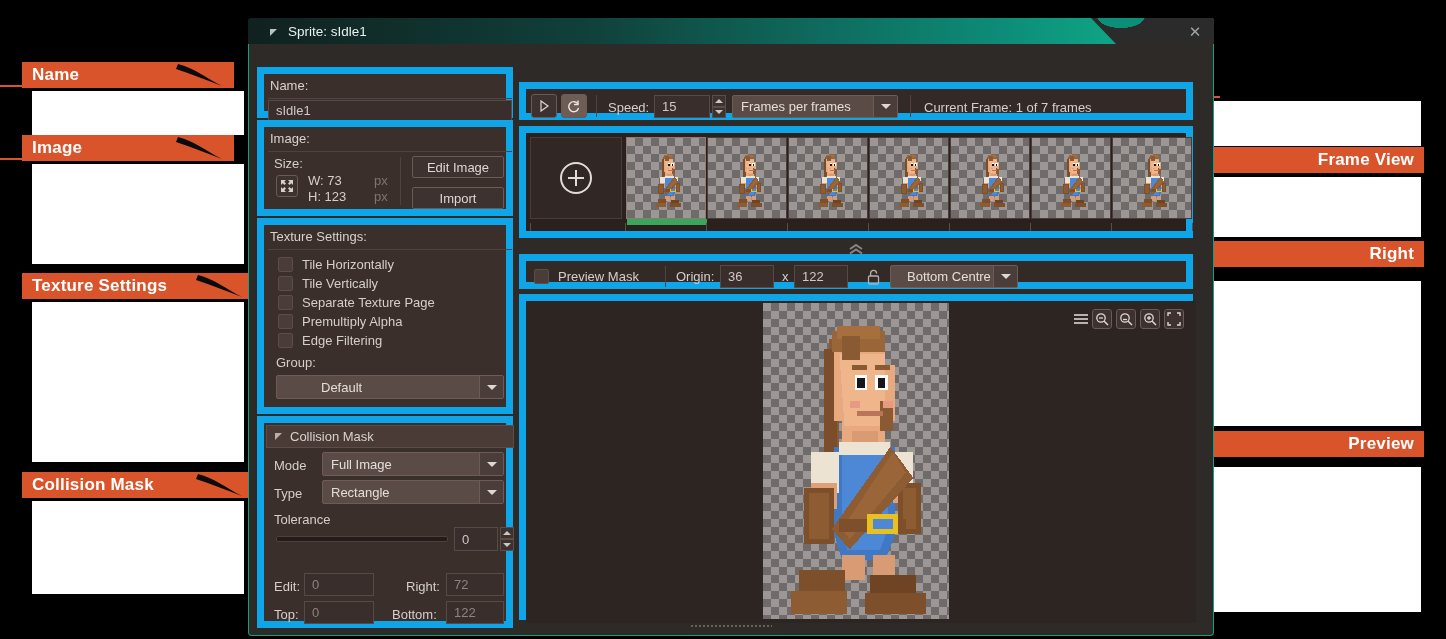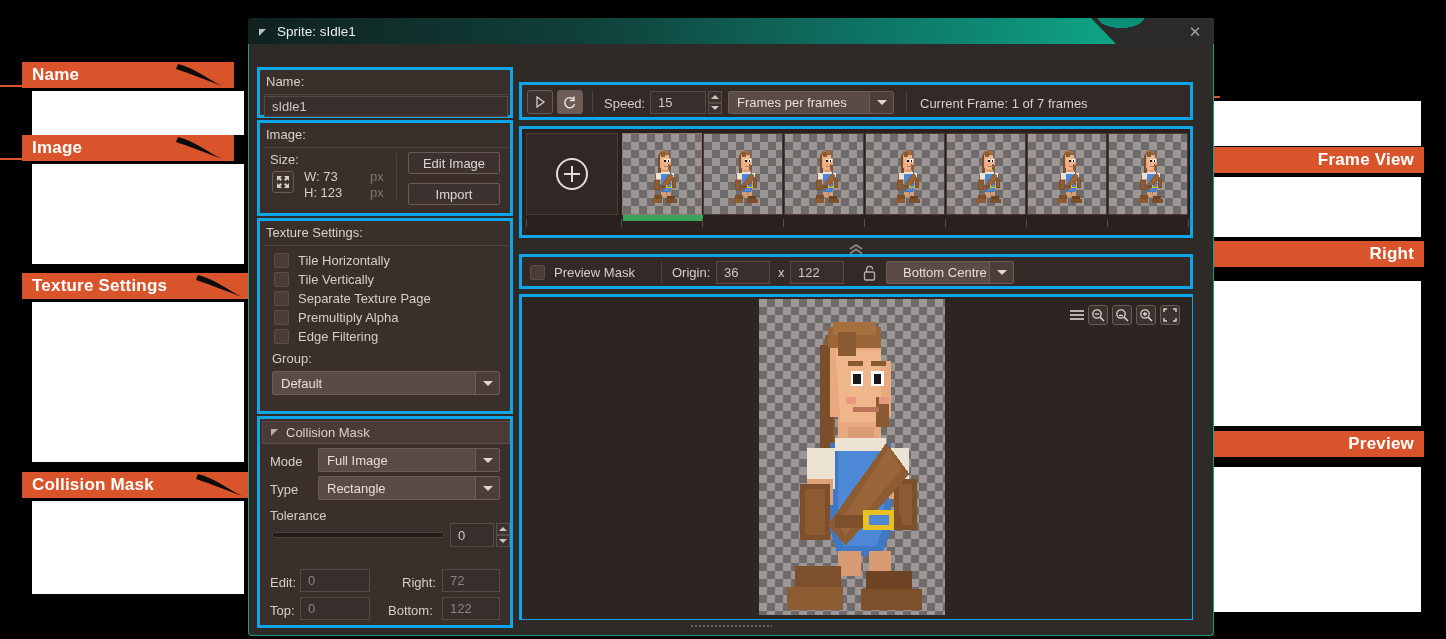--- a/index.html
+++ b/index.html
@@ -19,21 +19,21 @@
   .anno-swoosh{ position:absolute; right:6px; top:0; width:56px; height:26px; }
   .anno-box{ position:absolute; background:#fff; }
   .anno-line{ position:absolute; background:#d9542b; height:2px; }
 
   
   #win{ position:absolute; left:248px; top:18px; width:966px; height:618px; }
   #titlebar{
     position:absolute; left:0; top:0; width:966px; height:27px;
     background:linear-gradient(90deg,#10211f 0%,#10403a 35%,#0d8c78 78%,#10b48e 97%);
     color:#e6e6e6; font-size:13px; display:flex; align-items:center;
-    padding-left:10px; border-radius:3px 3px 0 0;
+    padding-left:21px; border-radius:3px 3px 0 0;
   }
   #title-collapse{ width:12px; height:12px; margin-right:7px; position:relative; }
   #title-collapse:after{
     content:""; position:absolute; left:1px; top:3px;
     border-left:7px solid #b9c3c2; border-bottom:7px solid transparent; border-top:0;
   }
   #titlebar .ttext{ font-size:13.5px; color:#e9eeee; }
   #tb-notch{
     position:absolute; left:869px; top:0; width:97px; height:27px;
     background:#2b2b2b; border-radius:0 3px 0 0;
@@ -48,21 +48,21 @@
   }
   #close-btn{
     position:absolute; right:10px; top:5px; width:18px; height:18px;
     color:#9fa6a6; font-size:15px; line-height:18px; text-align:center; cursor:pointer;
   }
   #winbody{
     position:absolute; left:0; top:26px; width:966px; height:592px;
     background:#2e2a28; border:1px solid #16a07f; border-top:none;
     border-radius:0 0 4px 4px;
   }
-  .obox{ position:absolute; border:3px solid #0ea5e9; background:#3a2f2b; }
+  .obox{ position:absolute; border:7px solid #0ea5e9; background:#3a2f2b; }
   .sec-title{ font-size:13px; color:#d8d2cd; }
   .hr{ position:absolute; height:1px; background:#4e4341; }
 
   .field{
     position:absolute; background:#392e2b; border:1px solid #564946;
     color:#cfc8c3; font-size:13px; display:flex; align-items:center; padding:0 7px;
   }
   .field.ro{ color:#8d8480; }
   .btn{
     position:absolute; background:#3d3230; border:1px solid #6b5a55;
@@ -264,21 +264,21 @@
         <div class="cb" style="left:14px;top:70px;"></div>
         <div class="cblabel" style="left:38px;top:70px;">Separate Texture Page</div>
 
         <div class="cb" style="left:14px;top:89px;"></div>
         <div class="cblabel" style="left:38px;top:89px;">Premultiply Alpha</div>
 
         <div class="cb" style="left:14px;top:108px;"></div>
         <div class="cblabel" style="left:38px;top:108px;">Edge Filtering</div>
 
         <div class="lbl" style="left:12px;top:130px;">Group:</div>
-        <div class="combo" style="left:12px;top:150px;width:228px;height:24px;">
+        <div class="combo" style="left:12px;top:150px;width:228px;height:24px;padding-left:36px;">
           <span class="ctext">Default</span>
           <span class="carrow">
               <i></i>
             </span>
         </div>
       </div>
 
       <div class="obox" style="left:8px;top:372px;width:256px;height:212px;">
         <div style="position:absolute;left:2px;top:2px;width:248px;height:23px;background:#4a3b37;border:1px solid #5d4d49;display:flex;align-items:center;">
           <span style="display:block;width:0;height:0;margin-left:8px;margin-right:8px;border-left:7px solid #b9aea9;border-bottom:7px solid transparent;"></span>

